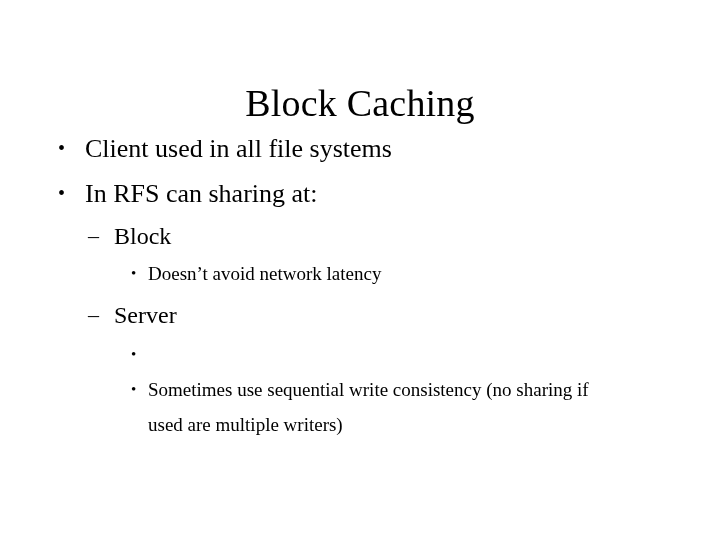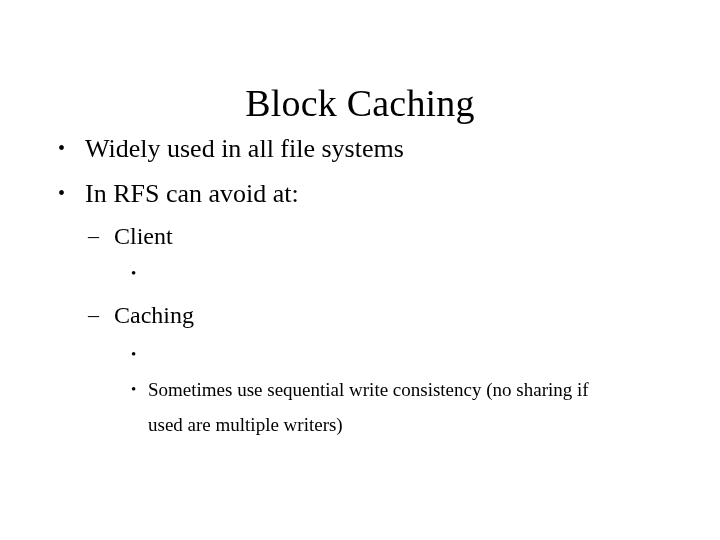--- a/index.html
+++ b/index.html
@@ -100,40 +100,41 @@
 <body>
 
 <div class="slide">
 
   <h1 class="slide-title">Block Caching</h1>
 
   <div class="body-area">
 
     <div class="bullet-row lvl1">
       <span class="marker">•</span>
-      <span class="btext">Widely used in all file systems</span>
+      <span class="btext">Client used in all file systems</span>
     </div>
 
     <div class="bullet-row lvl1">
       <span class="marker">•</span>
-      <span class="btext">In RFS can avoid at:</span>
+      <span class="btext">In RFS can sharing at:</span>
     </div>
 
     <div class="bullet-row lvl2">
       <span class="marker">–</span>
-      <span class="btext">Client</span>
+      <span class="btext">Block</span>
     </div>
 
     <div class="bullet-row lvl3">
       <span class="marker">•</span>
+      <span class="btext">Doesn’t avoid network latency</span>
     </div>
 
     <div class="bullet-row lvl2 sp-before-client">
       <span class="marker">–</span>
-      <span class="btext">Caching</span>
+      <span class="btext">Server</span>
     </div>
 
     <div class="bullet-row lvl3 sp-before-consistency">
       <span class="marker">•</span>
     </div>
 
     <div class="bullet-row lvl3">
       <span class="marker">•</span>
       <span class="btext">Sometimes use sequential write consistency (no sharing if used are multiple writers)</span>
     </div>

